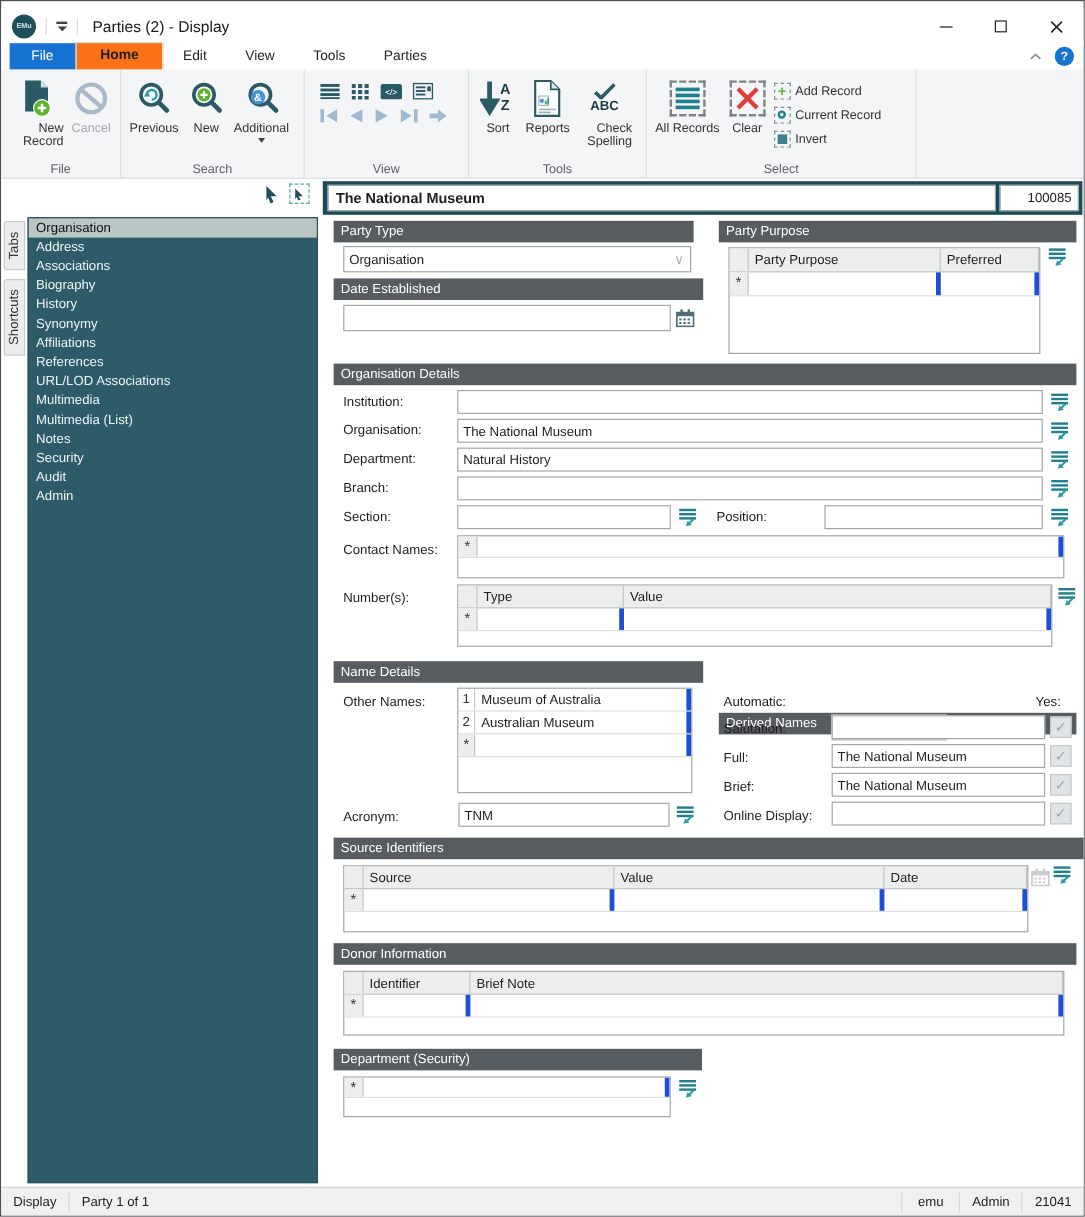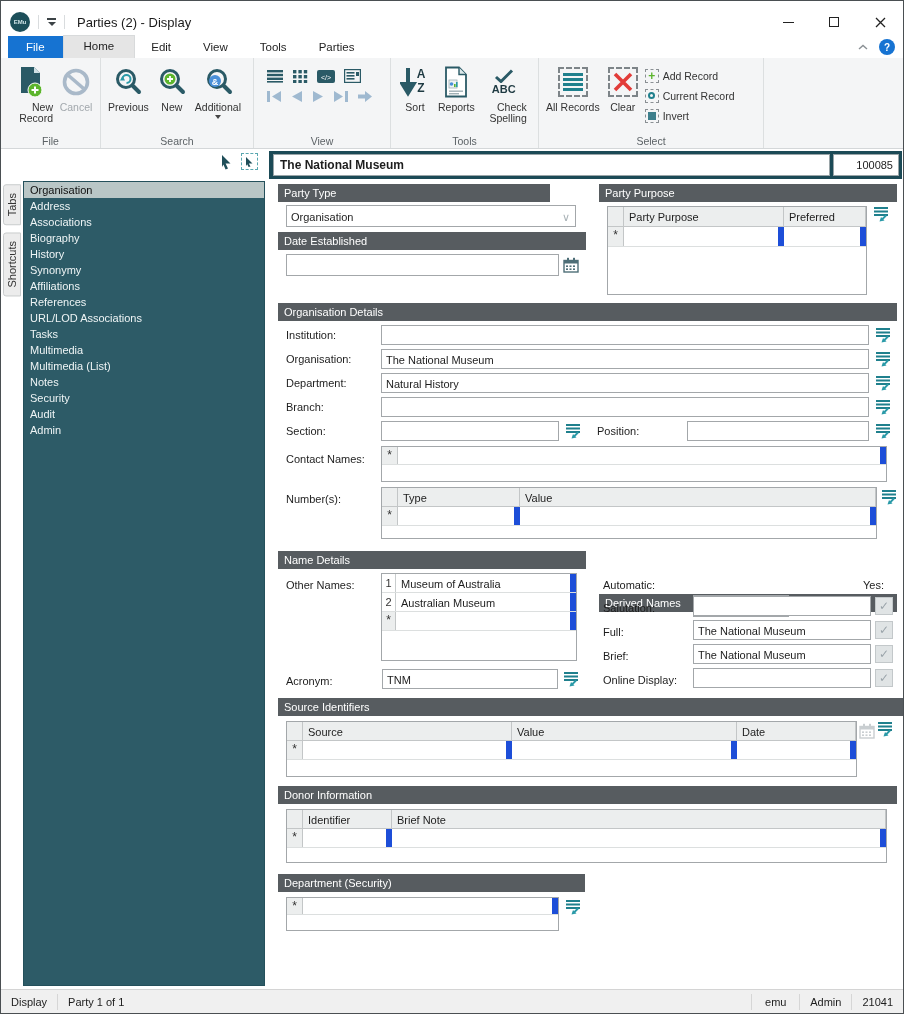--- a/index.html
+++ b/index.html
@@ -16,21 +16,21 @@
   .qat-caret .tri { width:0; height:0; border-left:4px solid transparent; border-right:4px solid transparent; border-top:4px solid #3c4346; }
   .tb-title { font-size:13px; color:#1a1a1a; margin-left:4px; }
   .tb-controls { margin-left:auto; display:flex; height:32px; }
   .tb-btn { width:46px; height:32px; display:flex; align-items:center; justify-content:center; color:#222; font-size:14px; }
   .tb-btn .maxbox { width:10px; height:10px; border:1px solid #222; }
 
   
   .tabrow { position:absolute; left:0; top:32px; right:0; height:25px; background:#fff; display:flex; align-items:flex-end; }
   .mtab { padding:4px 16px 5px 16px; font-size:11.5px; color:#1f1f1f; }
   .mtab.file { background:#1673d2; color:#fff; margin-left:7px; padding:5px 18px; }
-  .mtab.active { background:#e5e5e5; border:1px solid #d8dadb; border-bottom:none; padding:4px 20px 6px 20px; }
+  .mtab.active { background:#f97316; border:1px solid #d8dadb; border-bottom:none; padding:4px 20px 6px 20px;font-weight:bold; }
   .tabrow-right { margin-left:auto; display:flex; align-items:center; gap:10px; margin-right:8px; padding-bottom:3px; }
   .chev-up { color:#8a9094; font-size:10px; }
   .help-btn { width:16px; height:16px; border-radius:50%; background:#1673d2; color:#fff; font-weight:bold; font-size:10px; display:flex; align-items:center; justify-content:center; }
 
   
   .ribbon { position:absolute; left:0; top:57px; right:0; height:91px; background:#f4f5f6; border-bottom:1px solid #d4d7d9; display:flex; }
   .rgroup { position:relative; border-right:1px solid #dcdfe0; padding:3px 4px 14px 4px; display:flex; align-items:flex-start; }
   .glabel { position:absolute; bottom:1px; left:0; right:0; text-align:center; font-size:10.5px; color:#5c6266; }
   .rib-big { display:flex; flex-direction:column; align-items:center; padding:3px 3px; min-width:40px; }
   .rib-big .ricon { height:36px; display:flex; align-items:center; justify-content:center; }
@@ -85,21 +85,21 @@
   .od-row { position:absolute; left:17px; width:605px; display:flex; align-items:center; }
   .od-row .lab { width:95px; flex:none; }
   .od-row .f1 { flex:1; }
   .icon-slot { width:22px; flex:none; display:flex; justify-content:flex-end; }
 
   .grid { position:absolute; background:#fff; border:1px solid #a3a7aa; overflow:hidden; }
   .g-head { display:flex; background:#eceeee; border-bottom:1px solid #c3c6c7; height:19px; line-height:18px; }
   .g-row { display:flex; height:19px; line-height:18px; border-bottom:1px solid #dcdfdf; }
   .g-mk { width:16px; flex:none; background:#eceeee; border-right:1px solid #c3c6c7; text-align:center; font-size:12px; line-height:16px; color:#333; }
   .g-col { padding:1px 5px; border-right:1px solid #c3c6c7; overflow:hidden; white-space:nowrap; }
-  .g-cell { border-right:6px solid #1d4ed8; overflow:hidden; white-space:nowrap; padding:1px 5px; }
+  .g-cell { border-right:4px solid #1d4ed8; overflow:hidden; white-space:nowrap; padding:1px 5px; }
   .g-num { width:14px; flex:none; border-right:1px solid #c9cdce; text-align:center; color:#333; }
   .flex1 { flex:1; }
 
   .chkbtn { width:18px; height:18px; background:#e0e4e5; border:1px solid #c3c8ca; color:#9aa4aa; font-size:12px; text-align:center; line-height:16px; }
   .yes-lab { line-height:20px; }
 
   
   .statusbar { position:absolute; left:0; bottom:0; right:0; height:24px; background:#f0f0f0; border-top:1px solid #d4d4d4; display:flex; align-items:center; }
   .sb-cell { padding:0 10px; height:16px; line-height:16px; border-right:1px solid #d6d6d6; }
   .sb-fill { flex:1; }
@@ -410,32 +410,31 @@
     <div class="sidepanel">
       <div class="sideitem selected">Organisation</div>
       <div class="sideitem">Address</div>
       <div class="sideitem">Associations</div>
       <div class="sideitem">Biography</div>
       <div class="sideitem">History</div>
       <div class="sideitem">Synonymy</div>
       <div class="sideitem">Affiliations</div>
       <div class="sideitem">References</div>
       <div class="sideitem">URL/LOD Associations</div>
-      <div class="sideitem">Tasks</div>
       <div class="sideitem">Multimedia</div>
       <div class="sideitem">Multimedia (List)</div>
       <div class="sideitem">Notes</div>
       <div class="sideitem">Security</div>
       <div class="sideitem">Audit</div>
       <div class="sideitem">Admin</div>
     </div>
 
     <div class="formzone">
 
-      <div class="abs sechdr" style="left:9px; top:3px; width:272px;">Party Type</div>
+      <div class="abs sechdr" style="left:9px; top:3px; width:300px;">Party Type</div>
       <div class="abs combo" style="left:17px; top:24px; width:290px;">
         <span>Organisation</span>
         <span class="chev">∨</span>
       </div>
 
       <div class="abs sechdr" style="left:9px; top:51px; width:308px;">Date Established</div>
       <div class="abs fld h22" style="left:17px; top:73px; width:273px;"></div>
       <span class="abs" style="left:294px; top:76px;">
         <svg width="16" height="16">
             <rect x="1" y="3.5" width="14" height="11.5" fill="#fff" stroke="#4e6e77" stroke-width="1.4"></rect>

